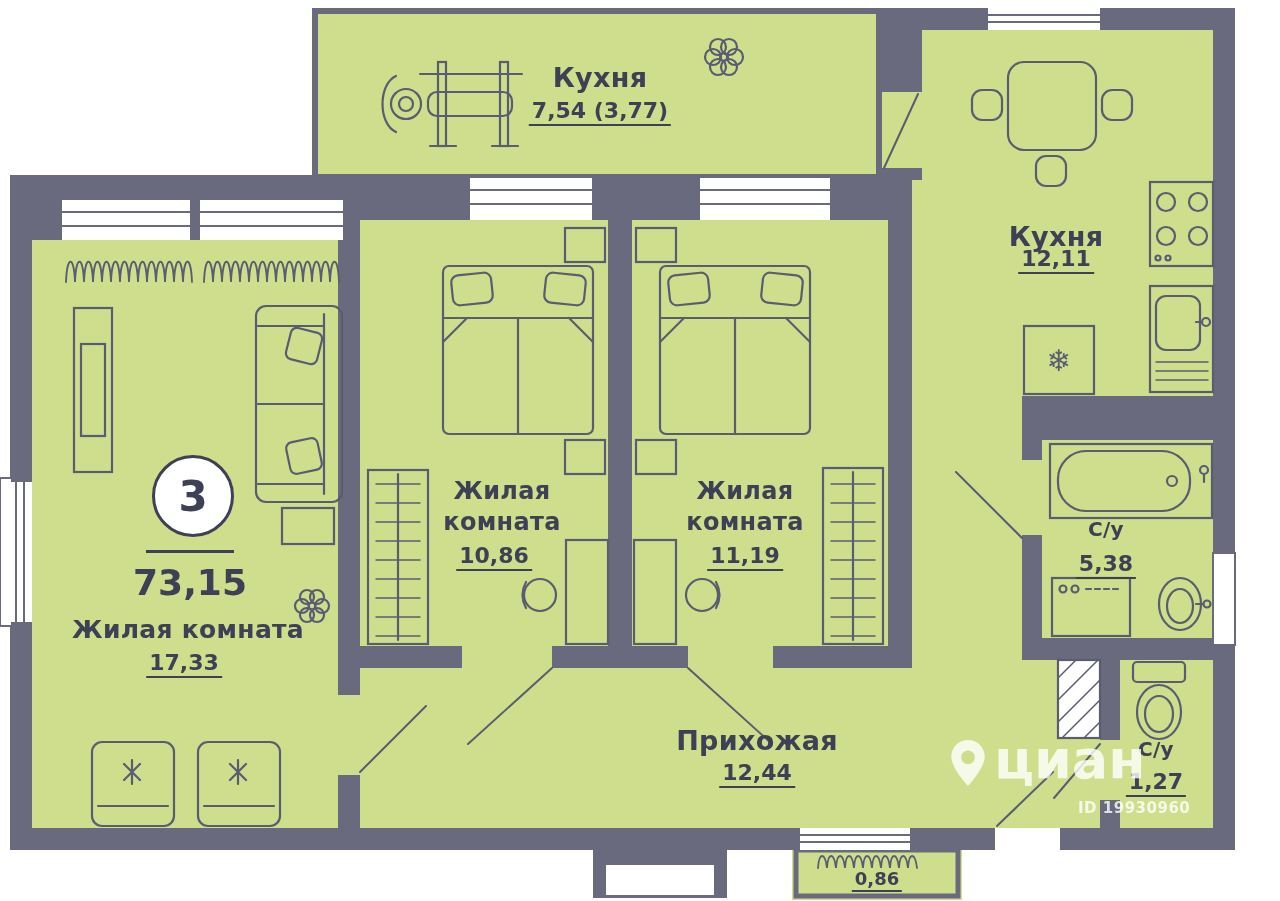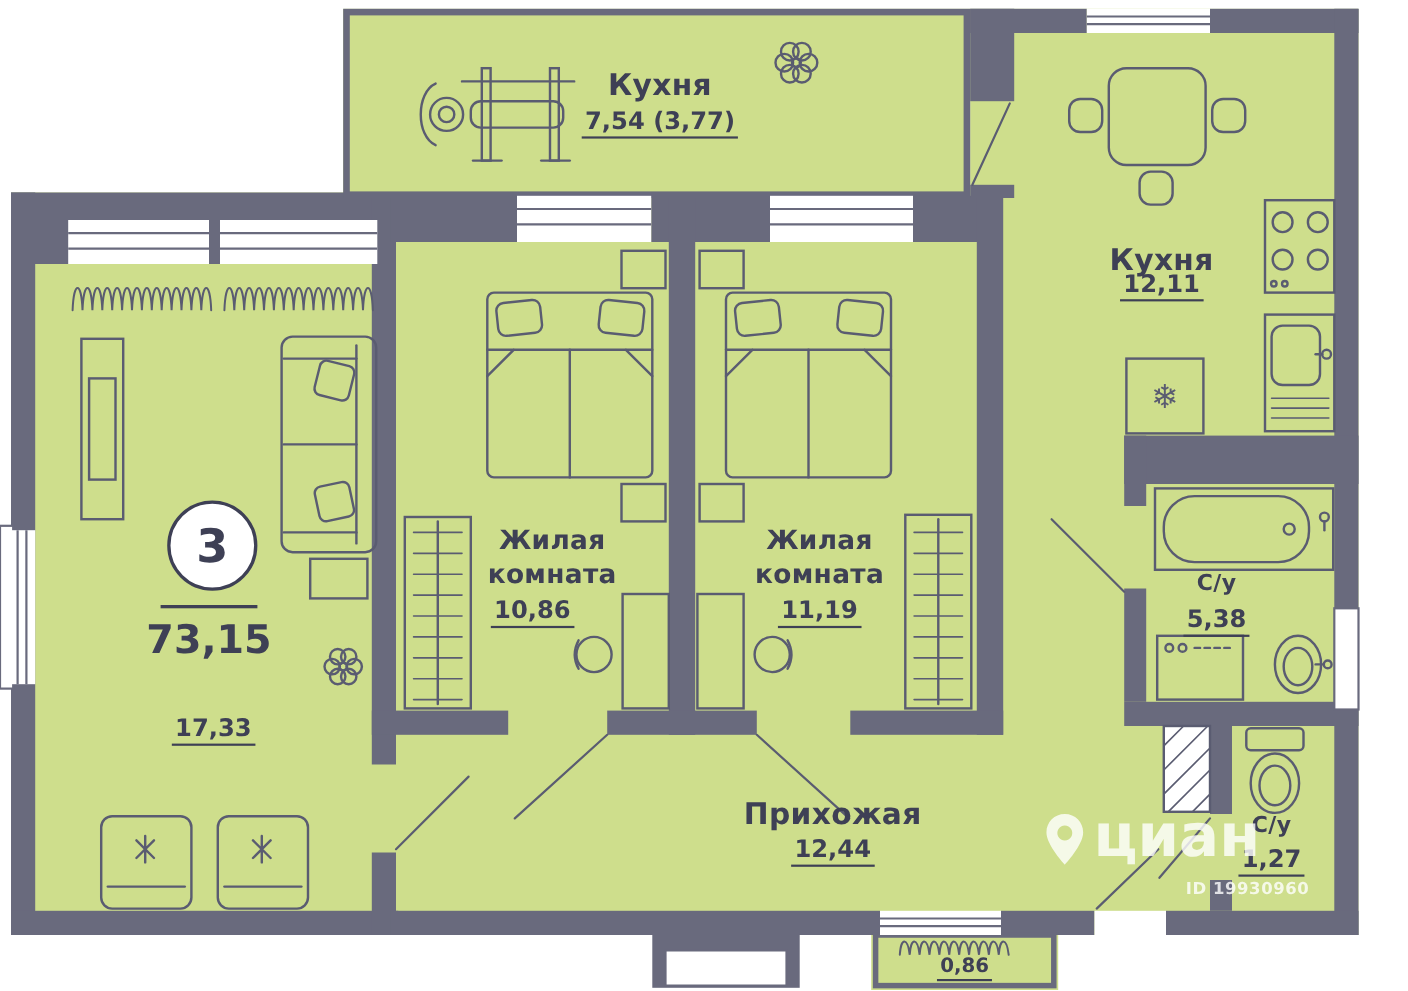--- a/index.html
+++ b/index.html
@@ -290,33 +290,34 @@
 <div class="label room-name" style="left:600px;top:62px;">Кухня</div>
 <div class="label area-wrap" style="left:600px;top:98px;"><span class="area">7,54 (3,77)</span></div>
 
 <div class="label room-name" style="left:1056px;top:210px;margin-top:11px;">Кухня</div>
 <div class="label area-wrap" style="left:1056px;top:246px;"><span class="area">12,11</span></div>
 
 <div class="label room-name two-line" style="left:502px;top:476px;">
   <div>Жилая</div>
   <div>комната</div>
 </div>
-<div class="label area-wrap" style="left:484px;top:543px;"><span class="area">10,86</span></div>
+<div class="label area-wrap" style="left:494px;top:543px;"><span class="area">10,86</span></div>
 
 <div class="label room-name two-line" style="left:745px;top:476px;">
   <div>Жилая</div>
   <div>комната</div>
 </div>
 <div class="label area-wrap" style="left:745px;top:543px;"><span class="area">11,19</span></div>
 
 <div class="badge">3</div>
 <div class="total-line"></div>
 <div class="label total" style="left:190px;top:562px;">73,15</div>
 
-<div class="label area-wrap" style="left:194px;top:650px;text-align:right;"><span class="area">17,33</span></div>
+<div class="label living-name room-name" style="left:188px;top:615px;">Жилая комната</div>
+<div class="label area-wrap" style="left:184px;top:650px;text-align:right;"><span class="area">17,33</span></div>
 
 <div class="label room-name" style="left:757px;top:725px;">Прихожая</div>
 <div class="label area-wrap" style="left:757px;top:760px;"><span class="area">12,44</span></div>
 
 <div class="label room-name sm" style="left:1106px;top:517px;">С/у</div>
 <div class="label area-wrap" style="left:1106px;top:551px;"><span class="area">5,38</span></div>
 
 <div class="label room-name sm" style="left:1156px;top:737px;">С/у</div>
 <div class="label area-wrap" style="left:1156px;top:769px;"><span class="area">1,27</span></div>
 

